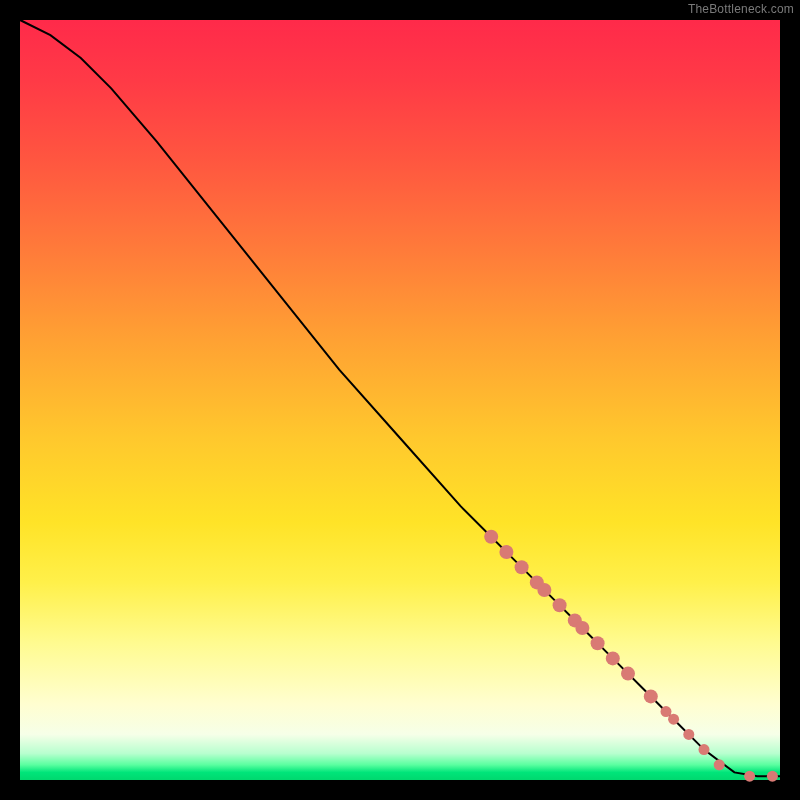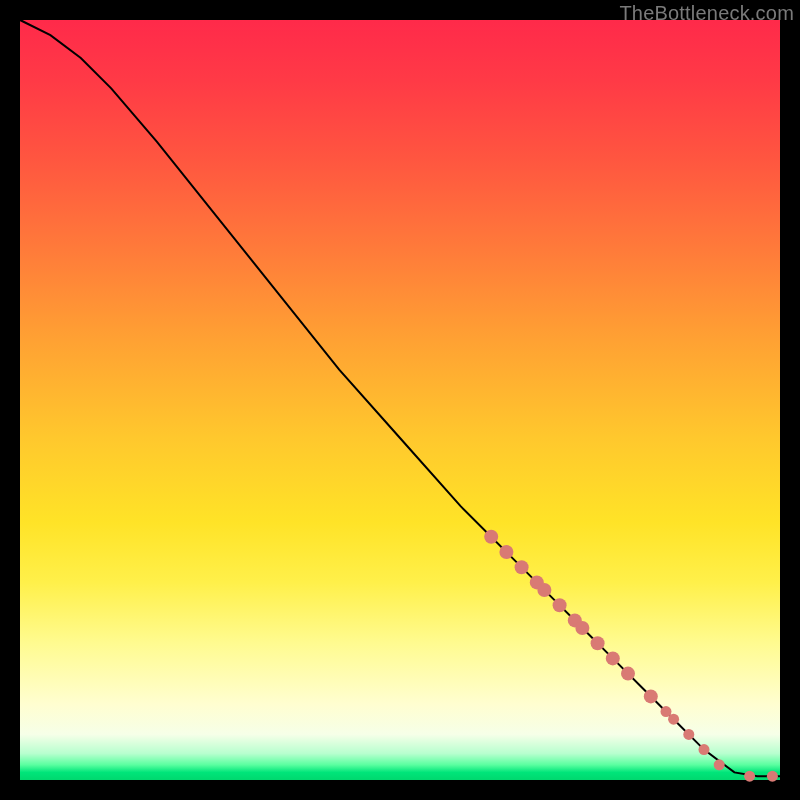--- a/index.html
+++ b/index.html
@@ -44,21 +44,21 @@
       #5affa0 98%,
       #00e57a 99%,
       #00d86e 100%
     );
   }
   .watermark {
     position: absolute;
     top: 2px;
     right: 6px;
     color: #7a7a7a;
-    font-size: 20px;
+    font-size: 12px;
     font-weight: 500;
     letter-spacing: 0.2px;
     user-select: none;
   }
   svg.curve {
     position: absolute;
     left: 0;
     top: 0;
     width: 760px;
     height: 760px;

